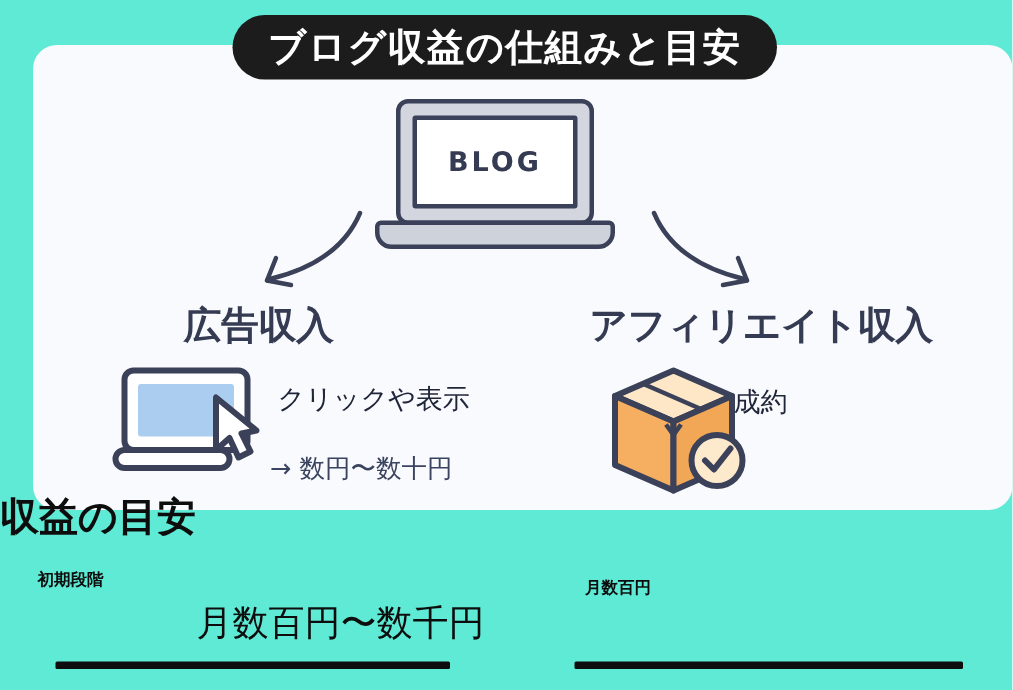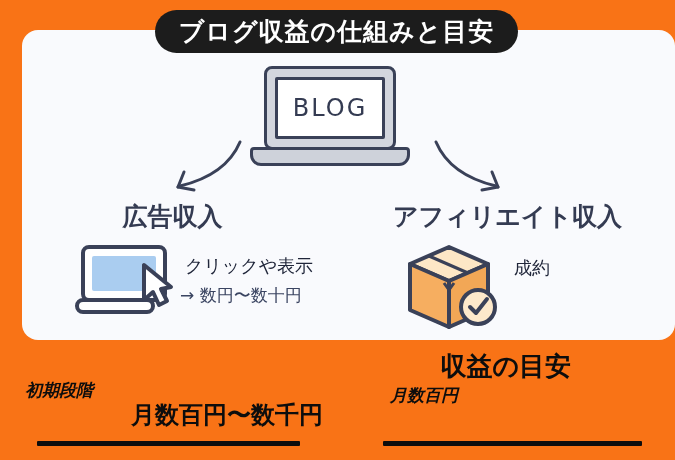--- a/index.html
+++ b/index.html
@@ -1,18 +1,18 @@
 <!DOCTYPE html>
 <html><head>
 <meta charset="utf-8">
 <style>
   html,body{margin:0;padding:0;background:#ffffff;}
   .canvas{
     position:relative;width:675px;height:460px;overflow:hidden;
-    background:#f97316;
+    background:#5eead4;
     font-family:"DejaVu Sans","Liberation Sans",sans-serif;
     color:#20263a;
   }
   .card{
     position:absolute;left:22px;top:30px;width:653px;height:310px;
     background:#f9fafd;border-radius:16px;
   }
   .title-pill{
     position:absolute;left:155px;top:10px;width:363px;height:43px;
     background:#1c1c1c;border-radius:22px;
@@ -22,40 +22,40 @@
   
   .laptop-frame{
     position:absolute;left:264px;top:66px;width:126px;height:78px;
     background:#d3d6de;border:3px solid #3a4158;border-radius:8px;
     display:flex;align-items:center;justify-content:center;
   }
   .laptop-screen{
     width:104px;height:56px;background:#ffffff;border:3px solid #3a4158;border-radius:2px;
     display:flex;align-items:center;justify-content:center;
   }
-  .laptop-screen span{color:#343b52;font-size:24px;font-weight:normal;letter-spacing:2px;}
+  .laptop-screen span{color:#343b52;font-size:18px;font-weight:bold;letter-spacing:2px;}
   .laptop-base{
     position:absolute;left:250px;top:147px;width:154px;height:13px;
     background:#ced2da;border:3px solid #3a4158;border-radius:4px 4px 11px 11px;
   }
   .arrows{position:absolute;left:150px;top:130px;pointer-events:none;}
   
   .sec-heading{position:absolute;font-size:25px;font-weight:bold;color:#343b52;text-align:center;}
   .h-ad{left:95px;top:200px;width:155px;}
   .h-af{left:385px;top:200px;width:245px;}
   .icon-box{position:absolute;}
   .detail{position:absolute;font-weight:normal;white-space:nowrap;}
   .trigger{font-size:18px;color:#20263a;}
   .amount{font-size:17px;color:#3a4461;}
   .estimate-heading{
-    position:absolute;left:0;top:327px;width:571px;text-align:right;
-    font-size:26px;font-weight:bold;color:#0d0d0d;margin-top:22px;
+    position:absolute;left:0;top:327px;width:571px;text-align:left;
+    font-size:26px;font-weight:bold;color:#0d0d0d;
   }
-  .stage-label{position:absolute;font-size:17px;font-weight:bold;color:#0d0d0d;font-style:italic;}
-  .stage-value{position:absolute;font-size:24px;font-weight:bold;color:#0d0d0d;white-space:nowrap;}
+  .stage-label{position:absolute;font-size:11px;font-weight:bold;color:#0d0d0d;}
+  .stage-value{position:absolute;font-size:24px;font-weight:normal;color:#0d0d0d;white-space:nowrap;}
   .stage-line{position:absolute;height:5px;background:#0d0d0d;border-radius:1px;}
 </style>
 </head>
 <body>
 
 <div class="canvas">
 
   <div class="card"></div>
 
   <div class="title-pill">
@@ -86,33 +86,33 @@
   <div class="sec-heading h-ad">広告収入</div>
 
   <svg class="icon-box" style="left:74px;top:242px" width="105" height="92" viewBox="0 0 105 92">
     <rect x="9" y="5" width="82" height="53" rx="6" fill="#ffffff" stroke="#3a4158" stroke-width="4"></rect>
     <rect x="18" y="14" width="64" height="35" rx="2" fill="#aacdf0"></rect>
     <rect x="3" y="58" width="76" height="12" rx="6" fill="#ffffff" stroke="#3a4158" stroke-width="4"></rect>
     <polygon points="70,23 70,58 79,50 85,63 93,59 87,47 97,45" fill="#ffffff" stroke="#3a4158" stroke-width="4" stroke-linejoin="round"></polygon>
   </svg>
 
   <div class="detail trigger" style="left:185px;top:254px">クリックや表示</div>
-  <div class="detail amount" style="left:180px;top:284px">→ 数円〜数十円</div>
+  <div class="detail amount" style="left:180px;top:301px">→ 数円〜数十円</div>
 
   <svg class="icon-box" style="left:402px;top:243px" width="100" height="92" viewBox="0 0 100 92">
     <polygon points="47,4 86,21 47,38 8,21" fill="#fde7c6" stroke="#3a4158" stroke-width="4" stroke-linejoin="round"></polygon>
     <polygon points="8,21 47,38 47,84 8,67" fill="#f6ae60" stroke="#3a4158" stroke-width="4" stroke-linejoin="round"></polygon>
     <polygon points="47,38 86,21 86,67 47,84" fill="#f2a756" stroke="#3a4158" stroke-width="4" stroke-linejoin="round"></polygon>
     <path d="M27,13 L66,30" stroke="#3a4158" stroke-width="3" fill="none"></path>
     <polyline points="42,40 47,47 52,40" stroke="#3a4158" stroke-width="3" fill="none" stroke-linejoin="round"></polyline>
     <circle cx="76" cy="64" r="17" fill="#fde9cb" stroke="#3a4158" stroke-width="4"></circle>
     <path d="M68,64 L74,70 L85,56" stroke="#3a4158" stroke-width="4" fill="none" stroke-linecap="round" stroke-linejoin="round"></path>
   </svg>
 
-  <div class="detail trigger" style="left:514px;top:256px">成約</div>
+  <div class="detail trigger" style="left:489px;top:256px">成約</div>
 
   <div class="estimate-heading">収益の目安</div>
 
   <div class="stage-label" style="left:25px;top:379px">初期段階</div>
   <div class="stage-value" style="left:131px;top:399px">月数百円〜数千円</div>
   <div class="stage-line" style="left:37px;top:441px;width:263px"></div>
 
   <div class="stage-label" style="left:390px;top:384px">月数百円</div>
   <div class="stage-line" style="left:383px;top:441px;width:259px"></div>
 

